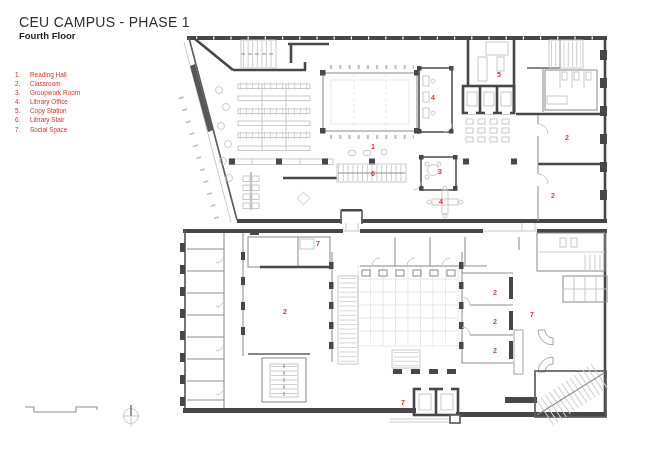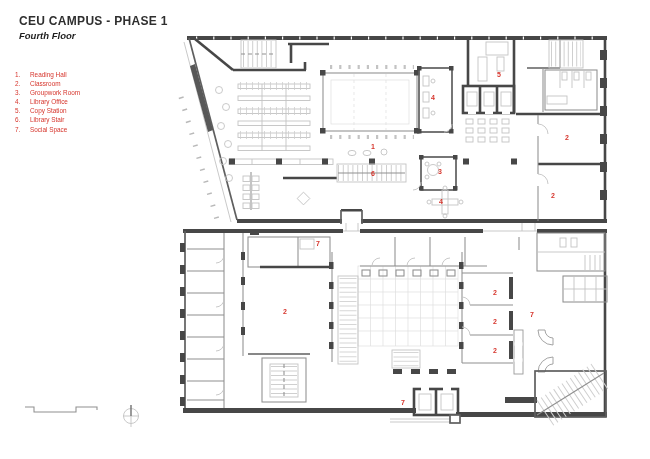--- a/index.html
+++ b/index.html
@@ -1,21 +1,21 @@
 <!DOCTYPE html>
 <html><head>
 <meta charset="utf-8">
 <style>
   html,body{margin:0;padding:0;background:#ffffff;}
   .canvas{position:relative;width:650px;height:459px;background:#ffffff;overflow:hidden;
           font-family:"Liberation Sans", sans-serif;}
-  .title{position:absolute;left:19px;top:14px;font-size:12px;font-weight:700;
+  .title{position:absolute;left:19px;top:14px;font-size:14px;font-weight:400;
          letter-spacing:.3px;color:#2f2f2f;white-space:nowrap;text-align:right;}
   .subtitle{position:absolute;left:19px;top:30px;font-size:9.5px;font-weight:700;
-            color:#1f1f1f;white-space:nowrap;font-style:italic;}
+            color:#1f1f1f;white-space:nowrap;}
   .legend{position:absolute;left:15px;top:70px;font-size:6.4px;color:#d6352c;}
   .legend-row{display:flex;line-height:9.1px;}
   .legend-num{width:15px;flex:0 0 15px;}
   .legend-label{white-space:nowrap;}
   svg{position:absolute;left:0;top:0;}
   svg *{fill:none;}
   .w4{stroke:#474747;stroke-width:4;}
   .w3{stroke:#474747;stroke-width:2.6;}
   .w2{stroke:#5f5f5f;stroke-width:1.7;}
   .m{stroke:#8f8f8f;stroke-width:1.05;}

